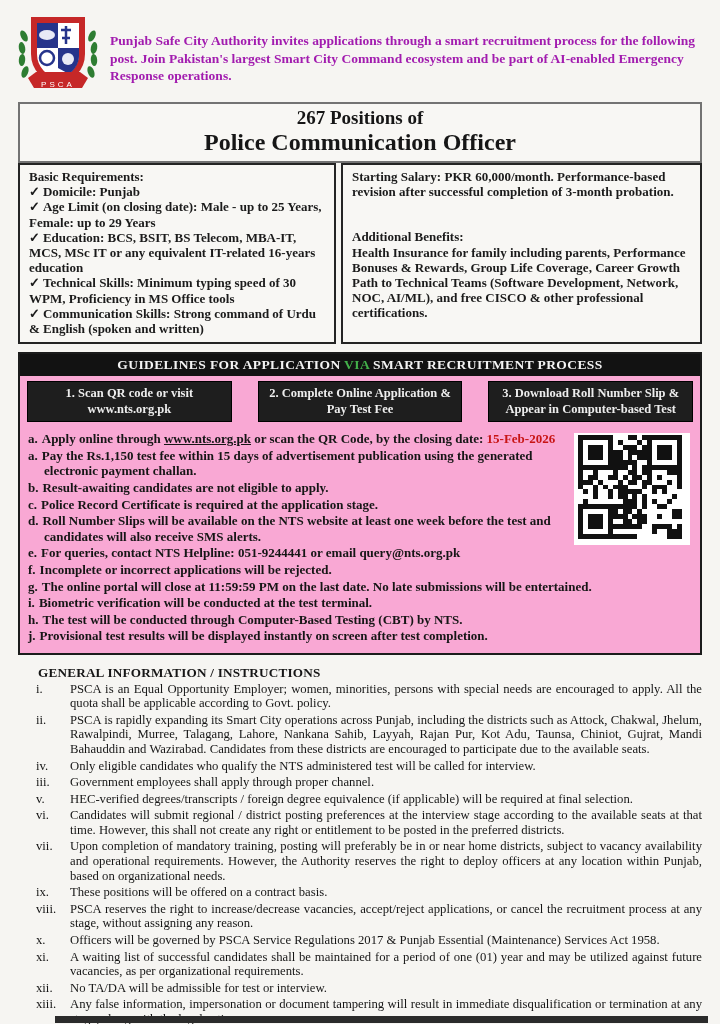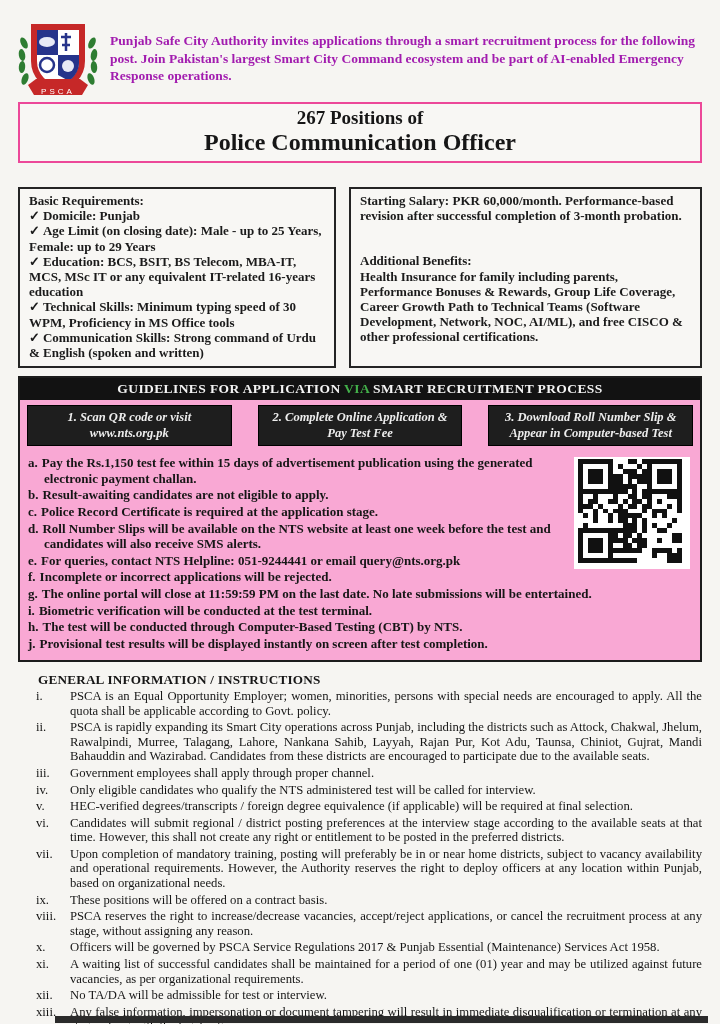--- a/index.html
+++ b/index.html
@@ -11,54 +11,54 @@
     position:relative;
   }
   .page{
     position:absolute;inset:0;
     background:#f6f5f2;
     padding:6px 18px 0 18px;
     box-sizing:border-box;
   }
   
   .hdr{position:relative;min-height:92px;}
-  .logo{position:absolute;left:-4px;top:9px;width:88px;height:92px;}
+  .logo{position:absolute;left:-4px;top:2px;width:88px;height:92px;}
   .intro{
     margin-left:92px;padding-top:26px;
     font-size:13.5px;line-height:17.5px;font-weight:bold;
     color:#a21caf;
   }
   
   .titlebox{
-    border:2px solid #ec4899;background:#f8f7f4;
+    border:2px solid #737373;background:#f8f7f4;
     text-align:center;padding:3px 4px 5px 4px;margin-top:4px;
   }
   .title1{font-size:19px;font-weight:bold;line-height:22px;}
   .title2{font-size:24px;font-weight:bold;line-height:27px;}
   
-  .boxrow{display:flex;gap:13px;margin-top:24px;}
+  .boxrow{display:flex;gap:5px;margin-top:0;}
   .box{
     border:2px solid #242424;background:#f8f7f4;
     padding:4px 9px 6px 9px;box-sizing:border-box;
     font-size:13px;line-height:15.2px;font-weight:bold;color:#1b1b1b;
   }
   .box.left{width:318px;flex:none;}
   .box.right{flex:1;}
   .box-heading{font-weight:bold;}
   .req-item .chk{margin-right:3px;}
   .sal-gap{height:30px;}
   
   .guide{border:2px solid #1c1c1c;margin-top:8px;background:#f9a8d4;}
   .guide-bar{
     background:#121212;color:#f3f3f3;text-align:center;
     font-size:13.5px;font-weight:bold;letter-spacing:.4px;
     padding:3px 2px;line-height:16px;
   }
   .guide-bar .via{color:#43b04a;}
-  .steps{display:flex;gap:26px;padding:5px 7px 4px 7px;font-style:italic;}
+  .steps{display:flex;gap:26px;padding:5px 7px 4px 7px;}
   .step{
     flex:1;background:#1e1e1e;color:#ededed;border:1px solid #000;
     text-align:center;font-size:12.5px;line-height:15.5px;font-weight:bold;
     padding:4px 5px;box-sizing:border-box;
   }
   .guide-list{padding:5px 10px 8px 8px;font-size:13px;line-height:15.6px;font-weight:bold;}
   .qr-wrap{float:right;width:112px;height:108px;margin:2px 0 6px 10px;background:#fff;padding:2px;}
   .g-item{padding-left:16px;text-indent:-16px;margin-bottom:1px;}
   .g-label{margin-right:4px;}
   .link{color:#161616;text-decoration:underline;font-weight:bold;}
@@ -296,40 +296,43 @@
             <rect x="1" y="1" width="5" height="5" fill="#fff"></rect>
             <rect x="2" y="2" width="3" height="3" fill="#111"></rect>
             <rect x="14" y="0" width="7" height="7" fill="#111"></rect>
             <rect x="15" y="1" width="5" height="5" fill="#fff"></rect>
             <rect x="16" y="2" width="3" height="3" fill="#111"></rect>
             <rect x="0" y="14" width="7" height="7" fill="#111"></rect>
             <rect x="1" y="15" width="5" height="5" fill="#fff"></rect>
             <rect x="2" y="16" width="3" height="3" fill="#111"></rect>
           </svg>
       </div>
+      <div class="g-item">
+        <span class="g-label">a.</span><span>Apply online through </span><span class="link">www.nts.org.pk</span><span> or scan the QR Code, by the closing date: </span><span class="red">15-Feb-2026</span>
+      </div>
       <div class="g-item"><span class="g-label">a.</span><span>Pay the Rs.1,150 test fee within 15 days of advertisement publication using the generated electronic payment challan.</span></div>
       <div class="g-item"><span class="g-label">b.</span><span>Result-awaiting candidates are not eligible to apply.</span></div>
       <div class="g-item"><span class="g-label">c.</span><span>Police Record Certificate is required at the application stage.</span></div>
       <div class="g-item"><span class="g-label">d.</span><span>Roll Number Slips will be available on the NTS website at least one week before the test and candidates will also receive SMS alerts.</span></div>
       <div class="g-item"><span class="g-label">e.</span><span>For queries, contact NTS Helpline: 051-9244441 or email query@nts.org.pk</span></div>
       <div class="g-item"><span class="g-label">f.</span><span>Incomplete or incorrect applications will be rejected.</span></div>
       <div class="g-item"><span class="g-label">g.</span><span>The online portal will close at 11:59:59 PM on the last date. No late submissions will be entertained.</span></div>
       <div class="g-item"><span class="g-label">i.</span><span>Biometric verification will be conducted at the test terminal.</span></div>
       <div class="g-item"><span class="g-label">h.</span><span>The test will be conducted through Computer-Based Testing (CBT) by NTS.</span></div>
       <div class="g-item"><span class="g-label">j.</span><span>Provisional test results will be displayed instantly on screen after test completion.</span></div>
       <div style="clear:both"></div>
     </div>
   </div>
 
   <div class="general">
     <div class="general-heading">GENERAL INFORMATION / INSTRUCTIONS</div>
     <div class="gi-item"><span class="gi-label">i.</span><span>PSCA is an Equal Opportunity Employer; women, minorities, persons with special needs are encouraged to apply. All the quota shall be applicable according to Govt. policy.</span></div>
     <div class="gi-item"><span class="gi-label">ii.</span><span>PSCA is rapidly expanding its Smart City operations across Punjab, including the districts such as Attock, Chakwal, Jhelum, Rawalpindi, Murree, Talagang, Lahore, Nankana Sahib, Layyah, Rajan Pur, Kot Adu, Taunsa, Chiniot, Gujrat, Mandi Bahauddin and Wazirabad. Candidates from these districts are encouraged to participate due to the available seats.</span></div>
+    <div class="gi-item"><span class="gi-label">iv.</span><span>Only eligible candidates who qualify the NTS administered test will be called for interview.</span></div>
     <div class="gi-item"><span class="gi-label">iii.</span><span>Government employees shall apply through proper channel.</span></div>
-    <div class="gi-item"><span class="gi-label">iv.</span><span>Only eligible candidates who qualify the NTS administered test will be called for interview.</span></div>
     <div class="gi-item"><span class="gi-label">v.</span><span>HEC-verified degrees/transcripts / foreign degree equivalence (if applicable) will be required at final selection.</span></div>
     <div class="gi-item"><span class="gi-label">vi.</span><span>Candidates will submit regional / district posting preferences at the interview stage according to the available seats at that time. However, this shall not create any right or entitlement to be posted in the preferred districts.</span></div>
     <div class="gi-item"><span class="gi-label">vii.</span><span>Upon completion of mandatory training, posting will preferably be in or near home districts, subject to vacancy availability and operational requirements. However, the Authority reserves the right to deploy officers at any location within Punjab, based on organizational needs.</span></div>
     <div class="gi-item"><span class="gi-label">ix.</span><span>These positions will be offered on a contract basis.</span></div>
     <div class="gi-item"><span class="gi-label">viii.</span><span>PSCA reserves the right to increase/decrease vacancies, accept/reject applications, or cancel the recruitment process at any stage, without assigning any reason.</span></div>
     <div class="gi-item"><span class="gi-label">x.</span><span>Officers will be governed by PSCA Service Regulations 2017 &amp; Punjab Essential (Maintenance) Services Act 1958.</span></div>
     <div class="gi-item"><span class="gi-label">xi.</span><span>A waiting list of successful candidates shall be maintained for a period of one (01) year and may be utilized against future vacancies, as per organizational requirements.</span></div>
     <div class="gi-item"><span class="gi-label">xii.</span><span>No TA/DA will be admissible for test or interview.</span></div>
     <div class="gi-item"><span class="gi-label">xiii.</span><span>Any false information, impersonation or document tampering will result in immediate disqualification or termination at any stage, along with the legal action.</span></div>
   </div>

